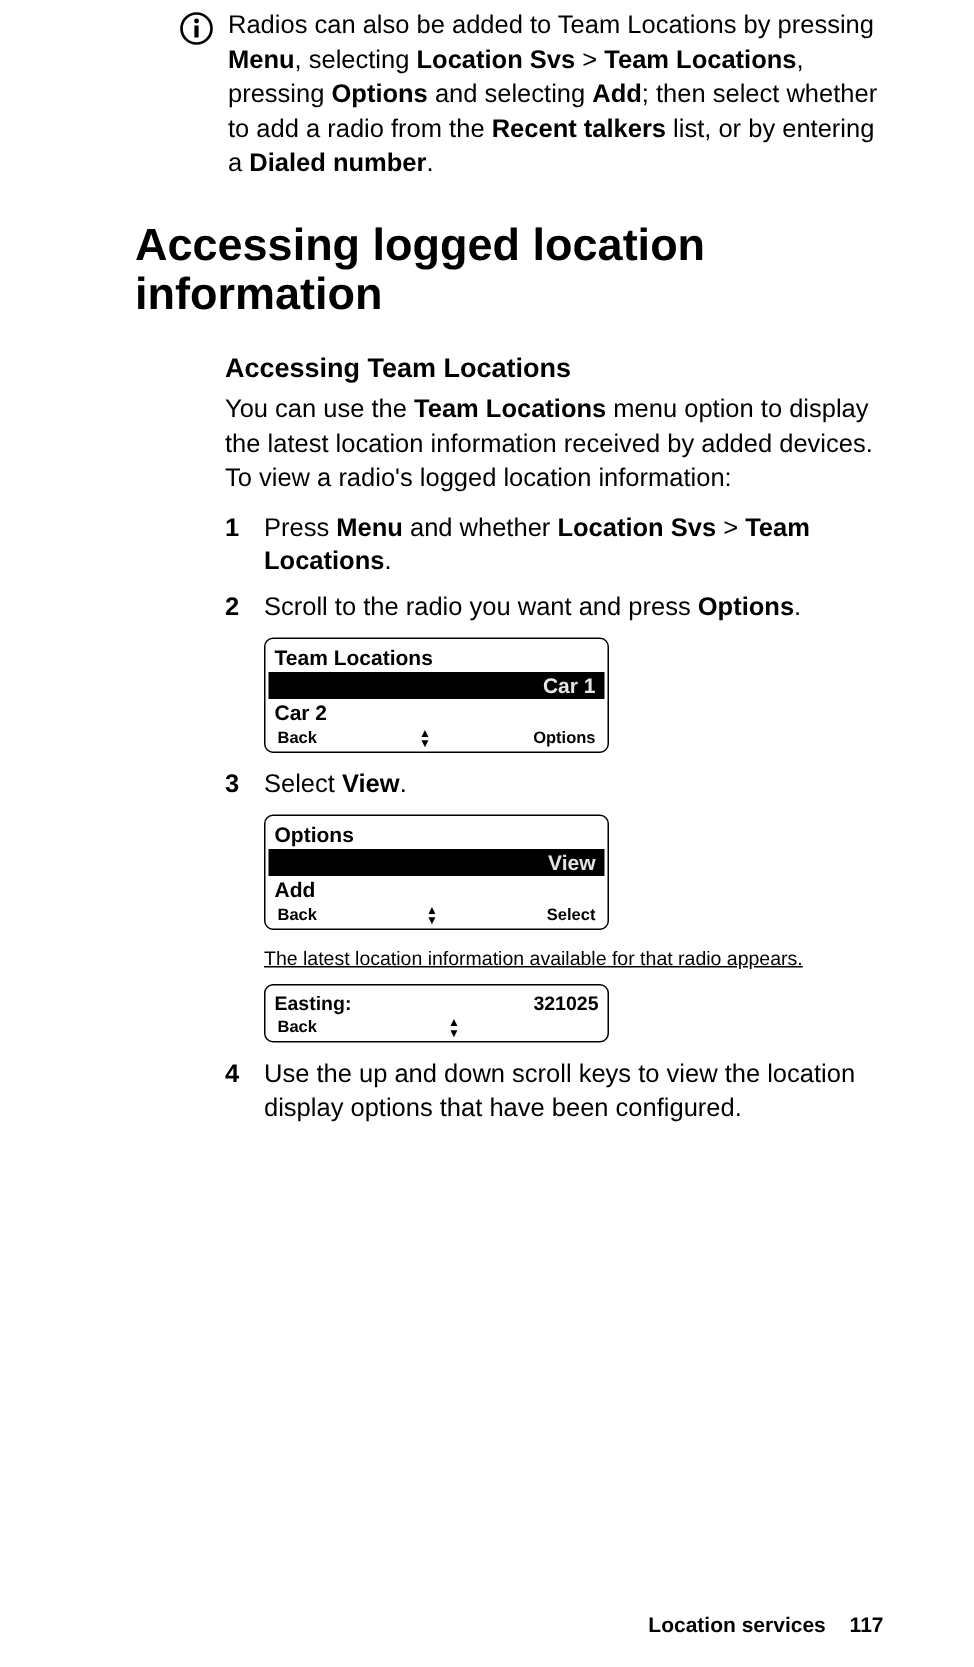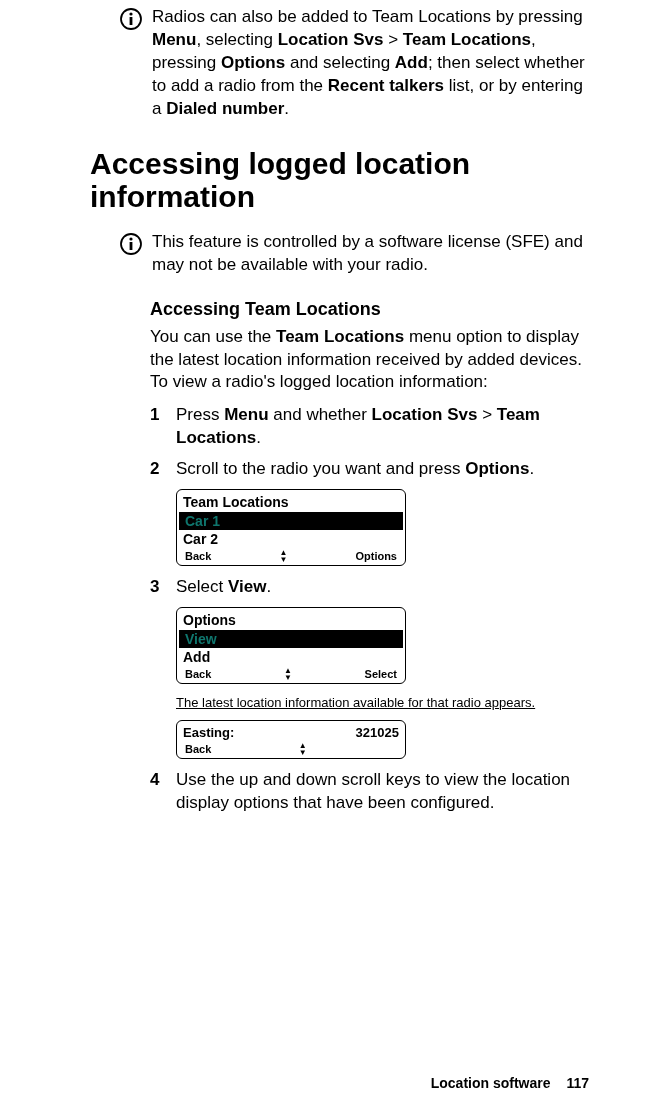--- a/index.html
+++ b/index.html
@@ -88,22 +88,23 @@
     padding: 1px 6px 2px 6px;
     text-align: left;
   }
   .scr-row {
     padding: 1px 6px;
     display: flex;
     justify-content: space-between;
   }
   .scr-row.sel {
     background: #000;
-    color: #0f766e;
+    color: #e5e5e5;
     margin: 0 2px;
+    justify-content: flex-end;
   }
   .scr-sk {
     display: flex;
     justify-content: space-between;
     align-items: center;
     padding: 1px 8px 0 8px;
     font-size: 11px;
     text-align: right;
   }
   .scr-sk .arrows {
@@ -141,30 +142,20 @@
         <rect x="9.6" y="9" width="2.8" height="8" fill="#000"></rect>
       </svg>
     </div>
     <div class="info-text">
       <span>Radios can also be added to Team Locations by pressing </span><b>Menu</b><span>, selecting </span><b>Location Svs</b><span> &gt; </span><b>Team Locations</b><span>, pressing </span><b>Options</b><span> and selecting </span><b>Add</b><span>; then select whether to add a radio from the </span><b>Recent talkers</b><span> list, or by entering a </span><b>Dialed number</b><span>.</span>
     </div>
   </div>
 
   <h1 class="section-title">Accessing logged location information</h1>
 
-  <div class="info-row">
-    <div class="info-icon">
-      <svg width="22" height="22" viewBox="0 0 22 22">
-        <circle cx="11" cy="11" r="10" fill="none" stroke="#000" stroke-width="1.8"></circle>
-        <circle cx="11" cy="6" r="1.6" fill="#000"></circle>
-        <rect x="9.6" y="9" width="2.8" height="8" fill="#000"></rect>
-      </svg>
-    </div>
-    <div class="info-text">This feature is controlled by a software license (SFE) and may not be available with your radio.</div>
-  </div>
 
   <h2 class="subsection">Accessing Team Locations</h2>
 
   <p class="body-text">
     <span>You can use the </span><b>Team Locations</b><span> menu option to display the latest location information received by added devices. To view a radio's logged location information:</span>
   </p>
 
   <div class="step-row">
     <div class="step-num">1</div>
     <div class="step-text">
@@ -238,17 +229,17 @@
       <span>&nbsp;</span>
     </div>
   </div>
 
   <div class="step-row">
     <div class="step-num">4</div>
     <div class="step-text">Use the up and down scroll keys to view the location display options that have been configured.</div>
   </div>
 
   <div class="footer">
-    <span class="lbl">Location software</span>
+    <span class="lbl">Location services</span>
     <span class="pg">117</span>
   </div>
 
 </div>
 
 </body></html>

